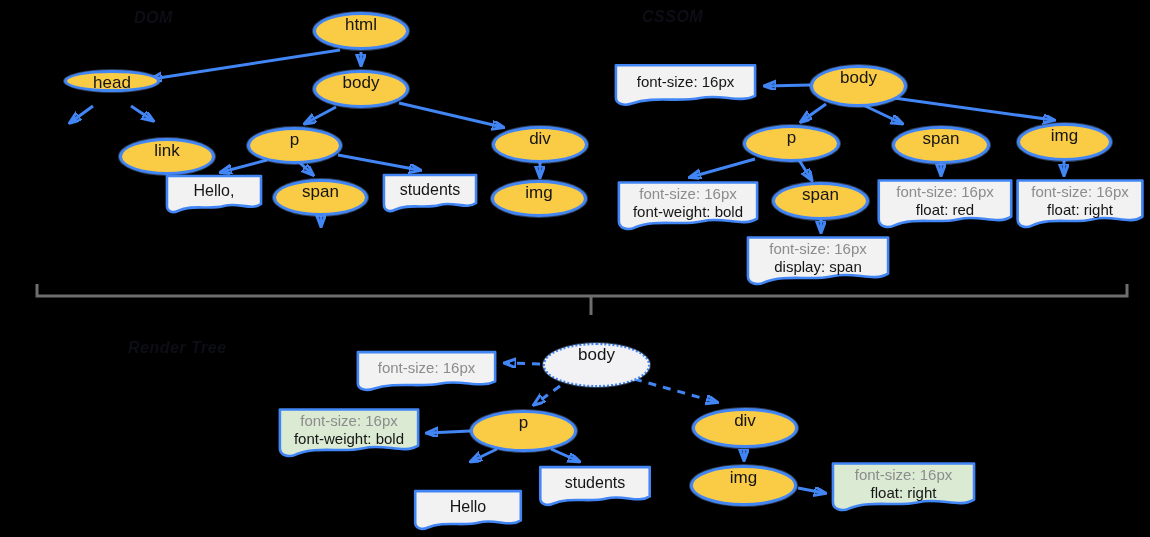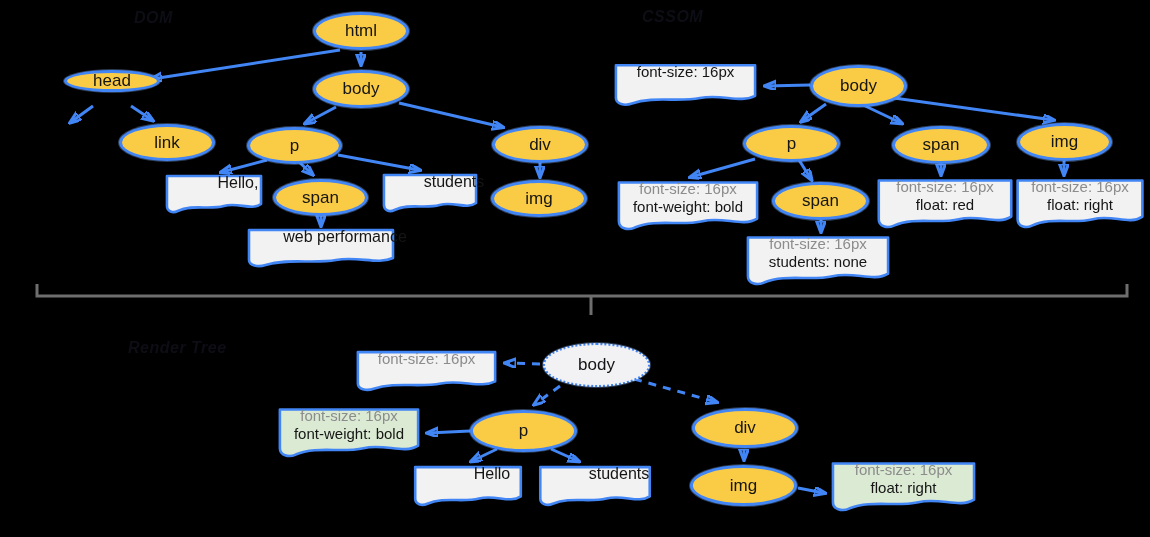--- a/index.html
+++ b/index.html
@@ -7,38 +7,38 @@
     position:relative;width:1150px;height:537px;background:#000;
     font-family:"Liberation Sans", sans-serif;overflow:hidden;
   }
   .arrows{position:absolute;left:0;top:0;width:1150px;height:537px;z-index:1;}
   .arrows path{fill:none;stroke:#4285F4;stroke-width:3;}
   .arrows path.dashed{stroke-dasharray:8 7;}
   .arrows path.brace{stroke:#6E6E6E;stroke-width:3;}
   .node{
     position:absolute;z-index:2;border-radius:50%;
     background:#FACB45;border:3px solid #4285F4;box-sizing:border-box;
-    display:flex;align-items:center;justify-content:center;
+    display:flex;align-items:flex-start;justify-content:center;
     font-size:17px;color:#151515;box-shadow:0 0 0 1px rgba(130,175,245,.35);
   }
   .node.ghost{background:#F2F2F4;border:2px dotted #4285F4;}
   .flag{position:absolute;z-index:2;}
   .flag svg{position:absolute;left:0;top:0;width:100%;height:100%;overflow:visible;}
   .flag svg path{
     fill:#F2F2F2;stroke:#4285F4;stroke-width:2.6;vector-effect:non-scaling-stroke;
     stroke-linejoin:round;
   }
   .flag.green svg path{fill:#DBEAD3;}
   .ftext{
     position:absolute;left:0;top:0;right:0;bottom:9px;z-index:3;
-    display:flex;flex-direction:column;align-items:center;justify-content:flex-start;
+    display:flex;flex-direction:column;align-items:center;justify-content:center;
     font-size:15px;line-height:18px;color:#151515;white-space:nowrap;
   }
   .ftext .muted{color:#8C8C8C;}
-  .ftext .big{font-size:16px;padding-left:48px;}
+  .ftext .big{font-size:16px;}
   .section-label{
     position:absolute;z-index:2;color:#0D0D15;font-size:16px;
     font-weight:bold;font-style:italic;letter-spacing:.5px;
   }
 </style>
 </head>
 <body>
 
 <div class="stage">
 
@@ -90,21 +90,21 @@
 
   <div class="node" style="left:313px;top:12px;width:96px;height:38px">
       <span>html</span>
     </div>
   <div class="node" style="left:64px;top:70px;width:96px;height:22px">
       <span>head</span>
     </div>
   <div class="node" style="left:313px;top:70px;width:96px;height:38px">
       <span>body</span>
     </div>
-  <div class="node" style="left:119px;top:124px;width:96px;height:37px">
+  <div class="node" style="left:119px;top:138px;width:96px;height:37px">
       <span>link</span>
     </div>
   <div class="node" style="left:247px;top:127px;width:95px;height:37px">
       <span>p</span>
     </div>
   <div class="node" style="left:492px;top:126px;width:96px;height:37px">
       <span>div</span>
     </div>
   <div class="node" style="left:273px;top:179px;width:95px;height:37px">
       <span>span</span>
@@ -122,28 +122,20 @@
       </div>
   </div>
   <div class="flag" style="left:382px;top:173px;width:96px;height:42px">
     <svg viewBox="0 0 100 42" preserveAspectRatio="none">
         <path d="M2,2 H98 V30 C88,37 75,28 60,32 C45,36 28,30 13,37 C8,39.5 2,37.5 2,32 Z"></path>
       </svg>
     <div class="ftext">
         <span class="big">students</span>
       </div>
   </div>
-  <div class="flag" style="left:246px;top:228px;width:150px;height:42px">
-    <svg viewBox="0 0 100 42" preserveAspectRatio="none">
-        <path d="M2,2 H98 V30 C88,37 75,28 60,32 C45,36 28,30 13,37 C8,39.5 2,37.5 2,32 Z"></path>
-      </svg>
-    <div class="ftext">
-        <span class="big">web performance</span>
-      </div>
-  </div>
 
   <div class="node" style="left:810px;top:65px;width:97px;height:42px">
       <span>body</span>
     </div>
   <div class="node" style="left:743px;top:125px;width:97px;height:37px">
       <span>p</span>
     </div>
   <div class="node" style="left:892px;top:126px;width:98px;height:38px">
       <span>span</span>
     </div>
@@ -188,21 +180,21 @@
       <span class="muted">font-size: 16px</span>
       <span>float: right</span>
     </div>
   </div>
   <div class="flag" style="left:745px;top:235px;width:146px;height:54px">
     <svg viewBox="0 0 100 42" preserveAspectRatio="none">
         <path d="M2,2 H98 V30 C88,37 75,28 60,32 C45,36 28,30 13,37 C8,39.5 2,37.5 2,32 Z"></path>
       </svg>
     <div class="ftext">
       <span class="muted">font-size: 16px</span>
-      <span>students: none</span>
+      <span>display: span</span>
     </div>
   </div>
 
   <div class="node ghost" style="left:543px;top:343px;width:107px;height:44px">
       <span>body</span>
     </div>
   <div class="node" style="left:470px;top:410px;width:107px;height:42px">
       <span>p</span>
     </div>
   <div class="node" style="left:692px;top:408px;width:106px;height:40px">
@@ -231,21 +223,21 @@
   </div>
   <div class="flag green" style="left:830px;top:461px;width:147px;height:54px">
     <svg viewBox="0 0 100 42" preserveAspectRatio="none">
         <path d="M2,2 H98 V30 C88,37 75,28 60,32 C45,36 28,30 13,37 C8,39.5 2,37.5 2,32 Z"></path>
       </svg>
     <div class="ftext">
       <span class="muted">font-size: 16px</span>
       <span>float: right</span>
     </div>
   </div>
-  <div class="flag" style="left:413px;top:465px;width:110px;height:44px">
+  <div class="flag" style="left:413px;top:489px;width:110px;height:44px">
     <svg viewBox="0 0 100 42" preserveAspectRatio="none">
         <path d="M2,2 H98 V30 C88,37 75,28 60,32 C45,36 28,30 13,37 C8,39.5 2,37.5 2,32 Z"></path>
       </svg>
     <div class="ftext">
         <span class="big">Hello</span>
       </div>
   </div>
   <div class="flag" style="left:538px;top:465px;width:114px;height:44px">
     <svg viewBox="0 0 100 42" preserveAspectRatio="none">
         <path d="M2,2 H98 V30 C88,37 75,28 60,32 C45,36 28,30 13,37 C8,39.5 2,37.5 2,32 Z"></path>

